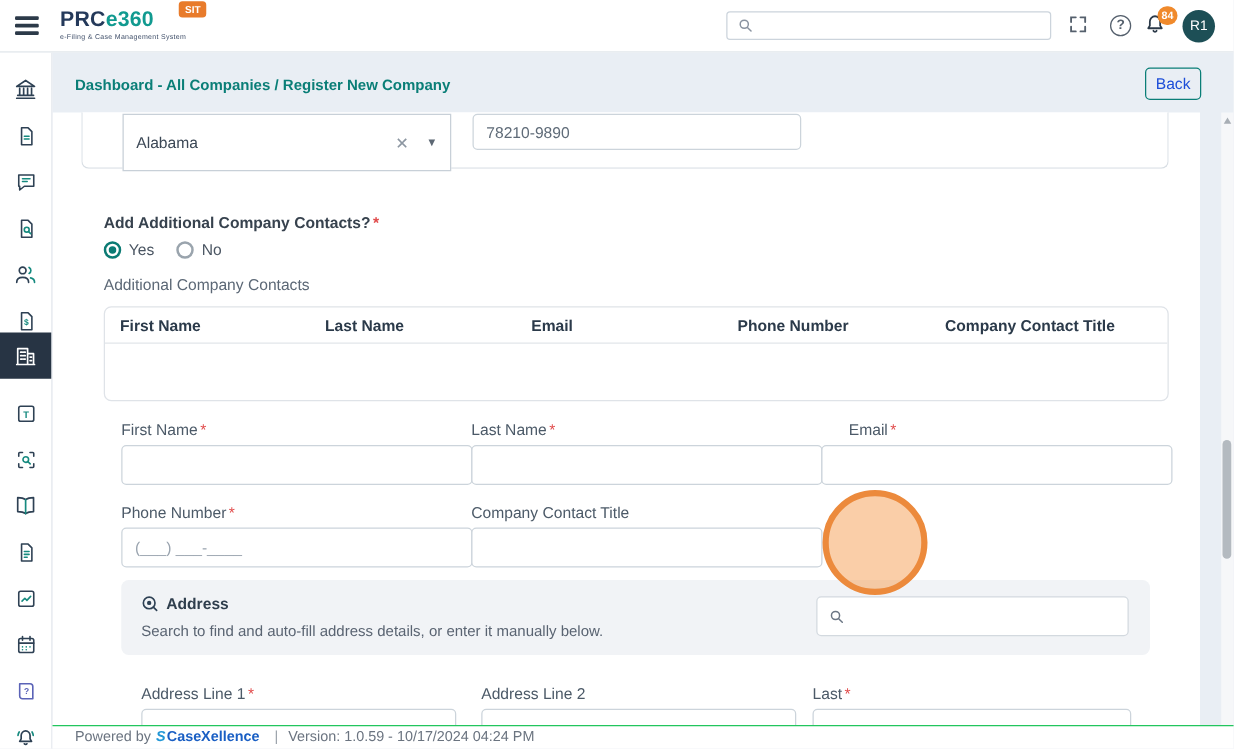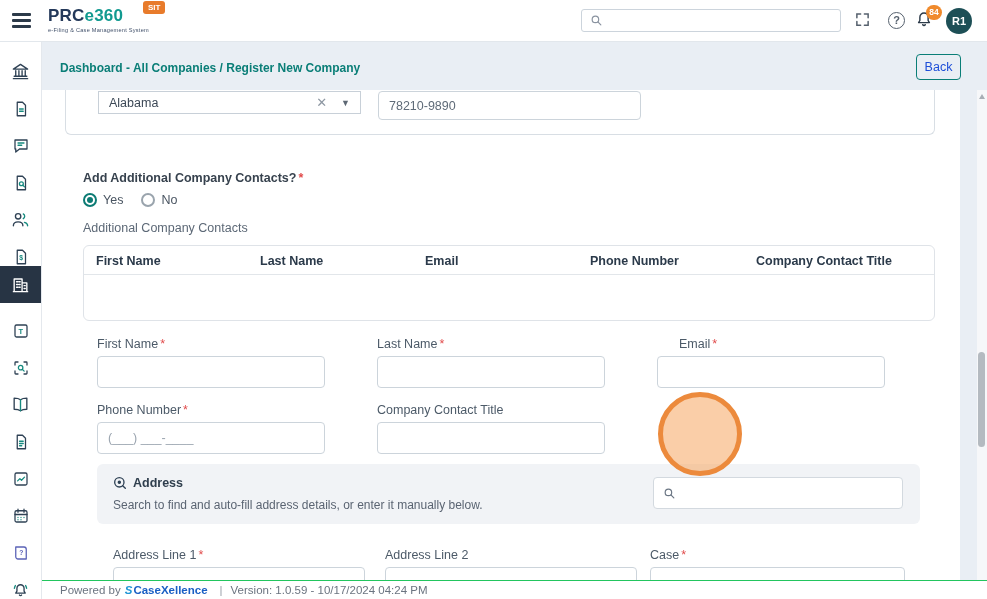--- a/index.html
+++ b/index.html
@@ -25,21 +25,21 @@
   .searchbox input::placeholder { color:#98a1ad; }
   .nav-ico { position:absolute; top:12px; color:#55606d; cursor:pointer; }
   .help-circle { position:absolute; left:888px; top:12px; width:17px; height:17px; border:1.6px solid #55606d;
                  border-radius:50%; color:#55606d; font-size:11px; font-weight:bold; text-align:center;
                  line-height:14px; cursor:pointer; }
   .bell-wrap { position:absolute; left:915px; top:10px; width:22px; height:22px; cursor:pointer; color:#2c3a49; }
   .bell-badge { position:absolute; left:926px; top:5px; min-width:16px; height:15px; background:#f08a2c;
                 border-radius:8px; color:#fff; font-size:8.5px; font-weight:bold; text-align:center;
                 line-height:15px; padding:0 3px; z-index:2; }
   .avatar { position:absolute; left:946px; top:8px; width:26px; height:26px; border-radius:50%;
-            background:#1d4f56; color:#fff; font-size:11px; font-weight:bold; display:flex;
+            background:#1d4f56; color:#fff; font-size:11px; font-weight:normal; display:flex;
             align-items:center; justify-content:center; cursor:pointer; }
 
   
   .sidebar { position:absolute; left:0; top:42px; width:42px; height:557px; background:#fff;
              border-right:1px solid #e4e8ed; z-index:20; }
   .side-item { position:absolute; left:0; width:41px; height:37px; display:flex; align-items:center;
                justify-content:center; cursor:pointer; color:#2e4154; }
   .side-item.active { background:#273444; color:#fff; }
   .side-item svg { display:block; }
 
@@ -47,21 +47,21 @@
   .breadcrumb-bar { position:absolute; left:42px; top:42px; width:945px; height:48px; }
   .breadcrumb { position:absolute; left:18px; top:19px; font-size:12px; font-weight:bold; color:#0a7e77; cursor:pointer; }
   .back-btn { position:absolute; left:874px; top:12px; width:45px; height:26px; border:1px solid #0a7e77;
               border-radius:4px; background:transparent; color:#1d4ed8; font-size:12.5px;
               font-family:"Liberation Sans",sans-serif; cursor:pointer; }
 
   .main-panel { position:absolute; left:42px; top:90px; width:918px; height:490px; background:#fff; overflow:hidden; }
 
   .top-card { position:absolute; left:23px; top:-6px; width:870px; height:51px; border:1px solid #d8dee4;
               border-top:none; border-radius:0 0 6px 6px; background:#fff; }
-  .select-box { position:absolute; left:55px; top:1px; width:263px; height:23px; border:1px solid #c8d0d8;
+  .select-box { position:absolute; left:55px; top:1px; width:263px; height:46px; border:1px solid #c8d0d8;
                 border-radius:0; background:#fff; display:flex; align-items:center; padding:0 10px;
                 font-size:12.5px; color:#3c4856; cursor:pointer; }
   .select-box .val { flex:1; }
   .select-clear { color:#8d97a2; font-size:13px; margin-right:14px; cursor:pointer; }
   .select-caret { color:#5d6874; font-size:9px; cursor:pointer; }
   .text-input { position:absolute; height:29px; border:1px solid #ccd4db; border-radius:4px; background:#fff;
                 font-size:12.5px; color:#5f6b78; padding:0 10px; font-family:"Liberation Sans",sans-serif; outline:none; }
   .text-input::placeholder { color:#9aa4af; }
 
   .q-label { position:absolute; left:41px; top:81px; font-size:12.5px; color:#37424e; font-weight:bold; }
@@ -83,21 +83,21 @@
   .t-row span { position:absolute; top:15px; font-size:12.5px; color:#3c4856; white-space:nowrap; }
   .c0 { left:12px; } .c1 { left:176px; } .c2 { left:341px; } .c3 { left:506px; } .c4 { left:672px; max-width:170px; overflow:hidden; }
   .edit-btn { position:absolute; left:783px; top:9px; width:27px; height:27px; background:#f1f3f5;
               border:1px solid #dfe3e7; border-radius:4px; color:#3c4856; cursor:pointer;
               display:flex; align-items:center; justify-content:center; }
   .del-btn { position:absolute; left:813px; top:8px; width:29px; height:29px; background:#d23041;
              border:none; border-radius:4px; color:#fff; cursor:pointer;
              display:flex; align-items:center; justify-content:center; }
 
   .f-label { position:absolute; font-size:12.5px; color:#4c5a68; white-space:nowrap; }
-  .w263 { width:228px; }
+  .w263 { width:281px; }
 
   .addr-card { position:absolute; left:55px; top:374px; width:823px; height:60px; background:#f1f3f6; border-radius:6px; }
   .addr-title { position:absolute; left:36px; top:12px; font-size:12.5px; font-weight:bold; color:#2f3e4d; }
   .addr-sub { position:absolute; left:16px; top:34px; font-size:12px; color:#5a6472; }
   .addr-ico { position:absolute; left:15px; top:11px; color:#2e4154; }
   .addr-search { position:absolute; left:556px; top:13px; width:250px; height:32px; background:#fff;
                  border:1px solid #d3d9df; border-radius:4px; display:flex; align-items:center; padding:0 9px; }
   .addr-search input { border:none; outline:none; flex:1; font-size:12.5px; margin-left:7px;
                        font-family:"Liberation Sans",sans-serif; background:transparent; color:#3c4856; }
 
@@ -323,21 +323,21 @@
             <path d="M15 15l5 5"></path>
           </svg>
         <input type="text" style="">
       </div>
     </div>
 
     <div class="f-label" style="left:71px; top:458px;">
       <span>Address Line 1</span><span class="req">*</span></div>
     <div class="f-label" style="left:343px; top:458px;">Address Line 2</div>
     <div class="f-label" style="left:608px; top:458px;">
-      <span>Case</span><span class="req">*</span></div>
+      <span>Last</span><span class="req">*</span></div>
     <input class="text-input" style="left: 71px; top: 477px; width: 252px; height: 30px;">
     <input class="text-input" style="left: 343px; top: 477px; width: 252px; height: 30px;">
     <input class="text-input" style="left: 608px; top: 477px; width: 255px; height: 30px;">
   </div>
 
   <div class="footer">
     <span>Powered by</span>
     <span class="brand"><span class="slogo">S</span><span>CaseXellence</span></span>
     <span class="sep">|</span>
     <span>Version: 1.0.59 - 10/17/2024 04:24 PM</span>

